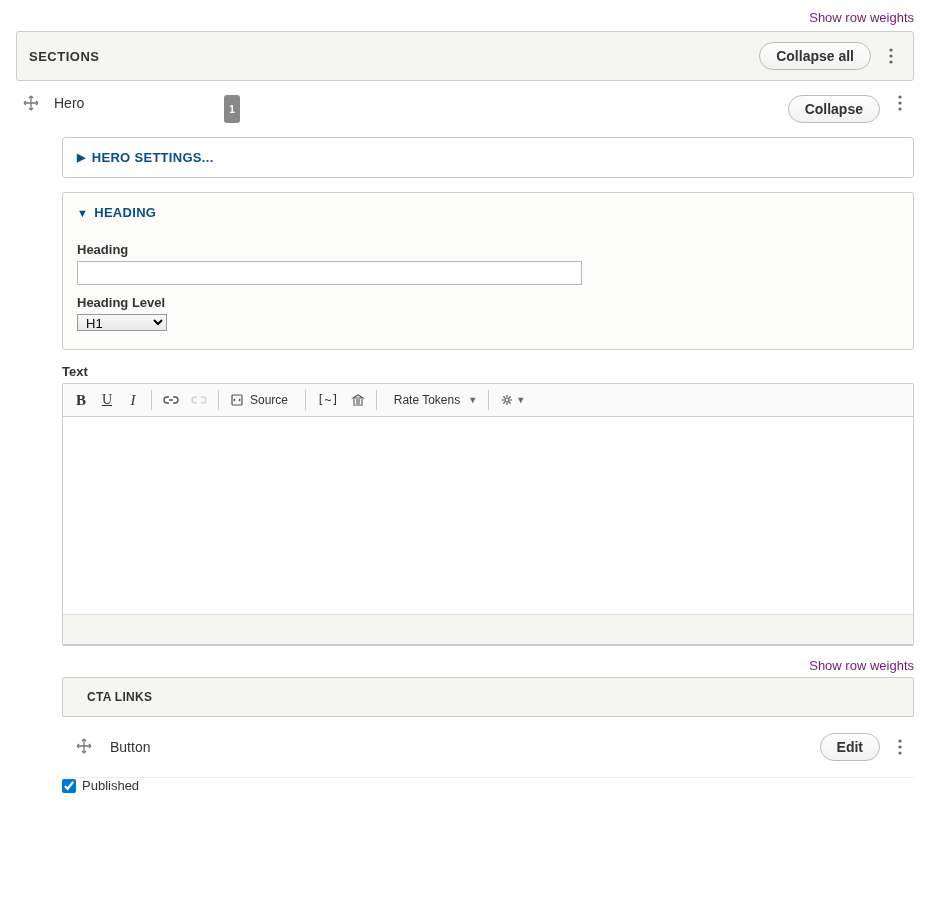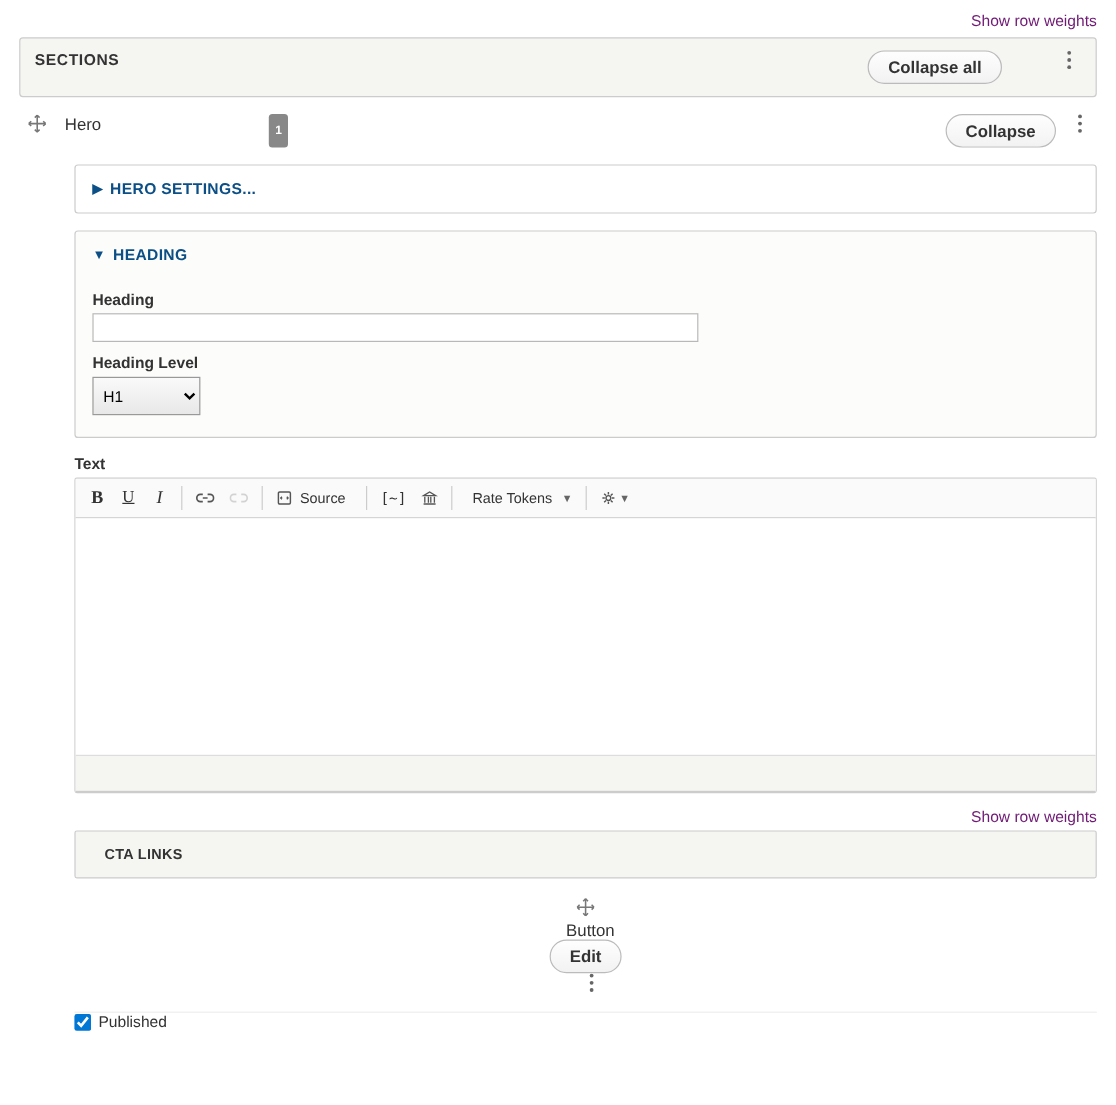--- a/index.html
+++ b/index.html
@@ -1,21 +1,21 @@
 <!DOCTYPE html>
 <html><head>
   <meta charset="utf-8">
   <style>
     * { box-sizing: border-box; margin: 0; padding: 0; }
     body { font-family: "Lucida Grande", "Helvetica Neue", Arial, sans-serif; font-size: 13px; color: #333; background: #fff; padding: 8px 16px; width: 930px; }
     a { color: #701a75; text-decoration: none; cursor: pointer; }
 
     .top-link-row { text-align: right; padding: 2px 0 6px; }
 
-    .group-header { display: flex; background: #f5f5f2; border: 1px solid #ccc; border-radius: 3px; padding: 10px 12px; gap: 36px; }
+    .group-header { display: flex; align-items: center; background: #f5f5f2; border: 1px solid #ccc; border-radius: 3px; padding: 10px 12px; }
     .group-header .title { font-weight: bold; font-size: 13px; letter-spacing: 0.5px; flex: 1; color: #333; }
     .btn { background: linear-gradient(#fefefe, #f2f2f2); border: 1px solid #bbb; border-radius: 20px; padding: 5px 16px; font-size: 14px; font-weight: bold; color: #333; cursor: pointer; }
     .actions-dots { width: 20px; display: flex; justify-content: center; cursor: pointer; margin-left: 10px; }
     .dots-svg { display: block; }
 
     .item-row { display: flex; padding: 14px 4px 14px 0; }
     .drag-handle { width: 30px; text-align: center; cursor: move; color: #888; }
     .drag-handle svg { display: inline-block; }
     .label { flex: 0 0 auto; margin-left: 8px; font-size: 14px; }
     .badge { display: inline-flex; align-items: center; justify-content: center; background: #888; color: #fff; border-radius: 3px; font-size: 10px; font-weight: bold; padding: 1px 5px; margin-left: 140px; }
@@ -24,42 +24,42 @@
     .indent-block { margin-left: 46px; }
 
     .details-panel { border: 1px solid #ccc; border-radius: 3px; background: #fff; margin-bottom: 14px; }
     .details-summary { padding: 12px 14px; font-weight: bold; color: #0b4f86; font-size: 13px; letter-spacing: 0.3px; cursor: pointer; display: flex; align-items: center; gap: 6px; }
     .details-summary .tri { font-size: 11px; color: #0b4f86; }
     .details-panel.gray { background: #fcfcfa; }
     .details-body { padding: 0 14px 18px; }
 
     .form-label { font-weight: bold; font-size: 13px; display: block; margin: 10px 0 4px; }
     .text-input { width: 505px; height: 24px; border: 1px solid #b8b8b8; background: #fff; padding: 2px 4px; font-size: 13px; }
-    .select-input { height: 32px; border: 1px solid #999; background: linear-gradient(#fafafa,#e8e8e8); font-size: 13px; padding: 0 18px 0 4px; min-width: 90px; }
+    .select-input { height: 17px; border: 1px solid #999; background: linear-gradient(#fafafa,#e8e8e8); font-size: 13px; padding: 0 18px 0 4px; min-width: 90px; }
 
     .field-label { font-weight: bold; font-size: 13px; margin: 6px 0 4px; }
 
     .editor { border: 1px solid #ccc; border-radius: 2px; }
     .toolbar { display: flex; align-items: center; padding: 4px 6px; background: #fafafa; border-bottom: 1px solid #ccc; gap: 2px; flex-wrap: wrap; }
     .tb-btn { height: 24px; min-width: 24px; display: inline-flex; align-items: center; justify-content: center; border: 1px solid transparent; border-radius: 3px; cursor: pointer; padding: 0 4px; color: #333; background: transparent; font-family: inherit; }
     .tb-sep { width: 1px; height: 20px; background: #ccc; margin: 0 4px; }
     .tb-text { font-size: 12px; padding: 0 6px; }
     .tb-caret { font-size: 9px; margin-left: 2px; color: #666; }
     .bold { font-weight: bold; font-family: Georgia, serif; font-size: 15px; }
     .underline { text-decoration: underline; font-family: Georgia, serif; font-size: 14px; }
     .italic { font-style: italic; font-family: Georgia, serif; font-size: 15px; }
     .disabled { opacity: 0.4; cursor: default; }
     .editor-body { min-height: 198px; background: #fff; border-bottom: 1px solid #ddd; }
     .editor-footer-gray { height: 30px; background: #f5f5f2; border-bottom: 1px solid #ccc; }
     .editor-footer-link { height: 42px; display: flex; align-items: center; justify-content: flex-end; padding: 0 10px; gap: 6px; background: #fff; }
     .help-circle { width: 16px; height: 16px; border-radius: 50%; background: #ccc; color: #fff; font-weight: bold; font-size: 11px; display: inline-flex; align-items: center; justify-content: center; }
 
     .sub-top-link { text-align: right; margin: 12px 0 4px; }
     .cta-header { background: #f5f5f2; border: 1px solid #ccc; border-radius: 2px; padding: 12px 24px; font-weight: bold; font-size: 12px; letter-spacing: 0.3px; }
-    .cta-row { display: flex; align-items: center; padding: 16px 4px; border-bottom: 1px solid #eee; flex-direction: column; }
+    .cta-row { display: flex; align-items: center; padding: 16px 4px; border-bottom: 1px solid #eee; }
     .add-btn-row { margin: 18px 0 14px; }
     .published-row { display: flex; align-items: center; gap: 6px; font-size: 13px; }
     .published-row input[type=checkbox] { width: 14px; height: 14px; accent-color: #0077d4; }
   </style>
 </head>
 <body>
 
 <div class="top-link-row">
   <a>Show row weights</a>
 </div>

